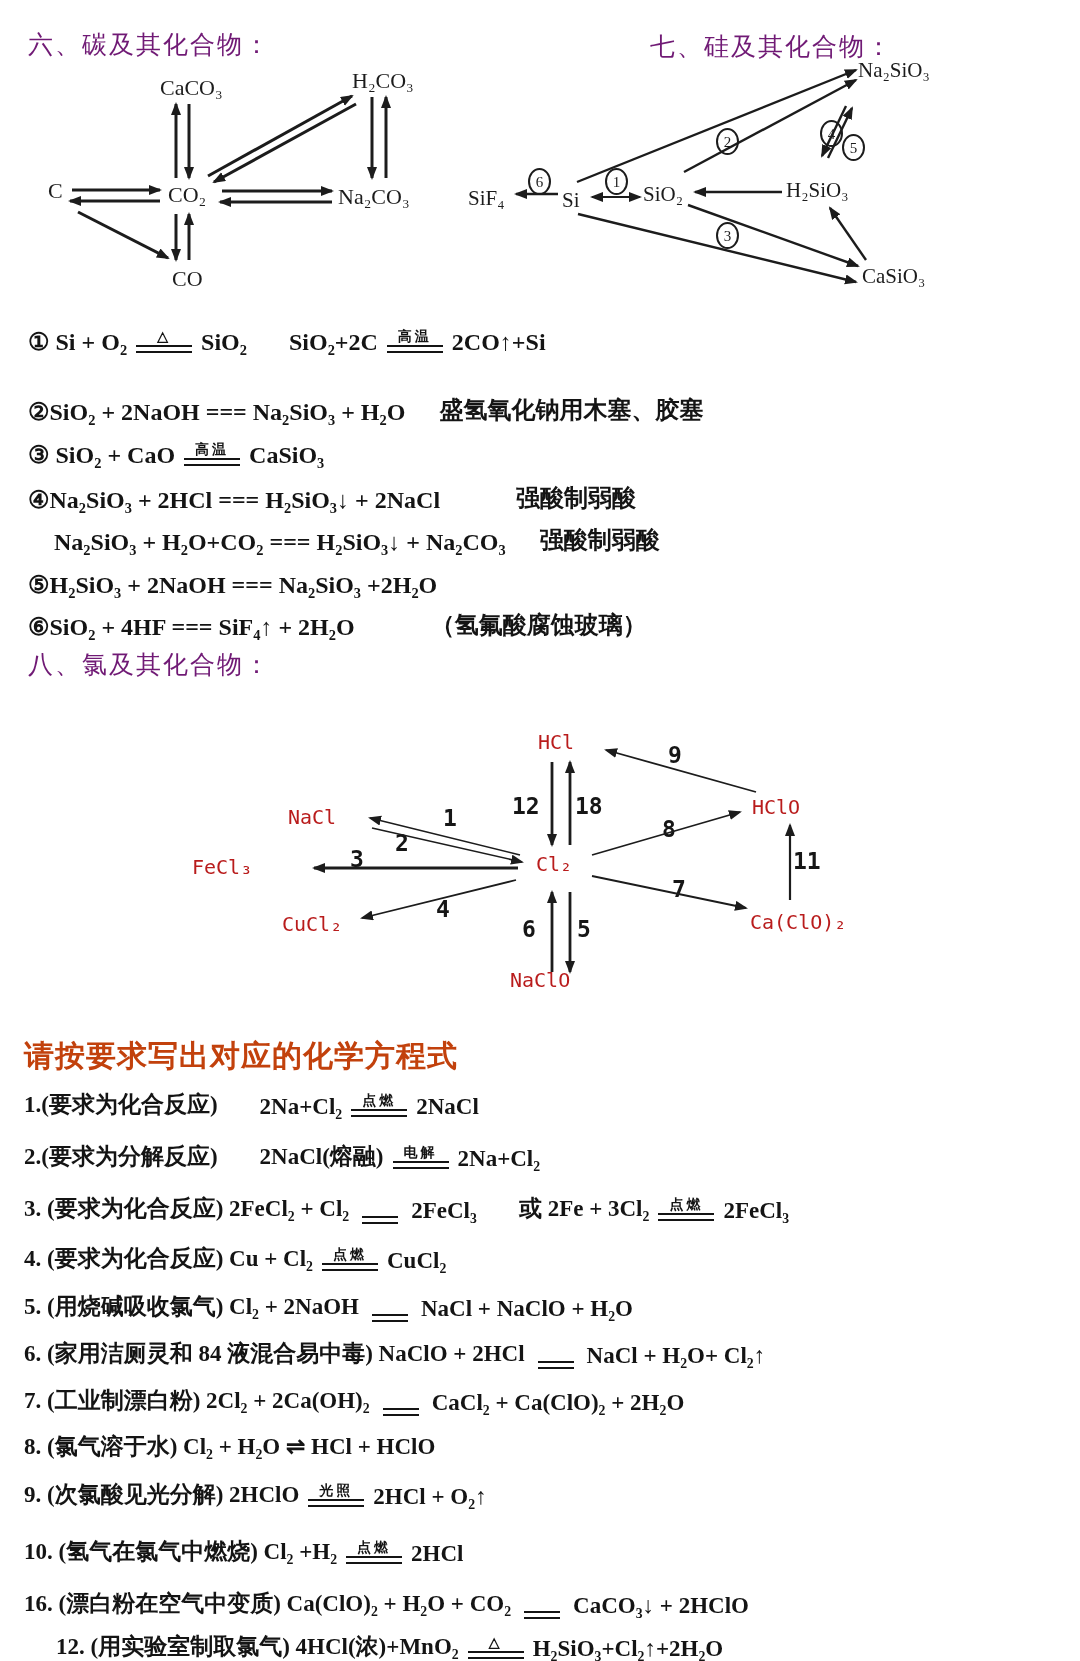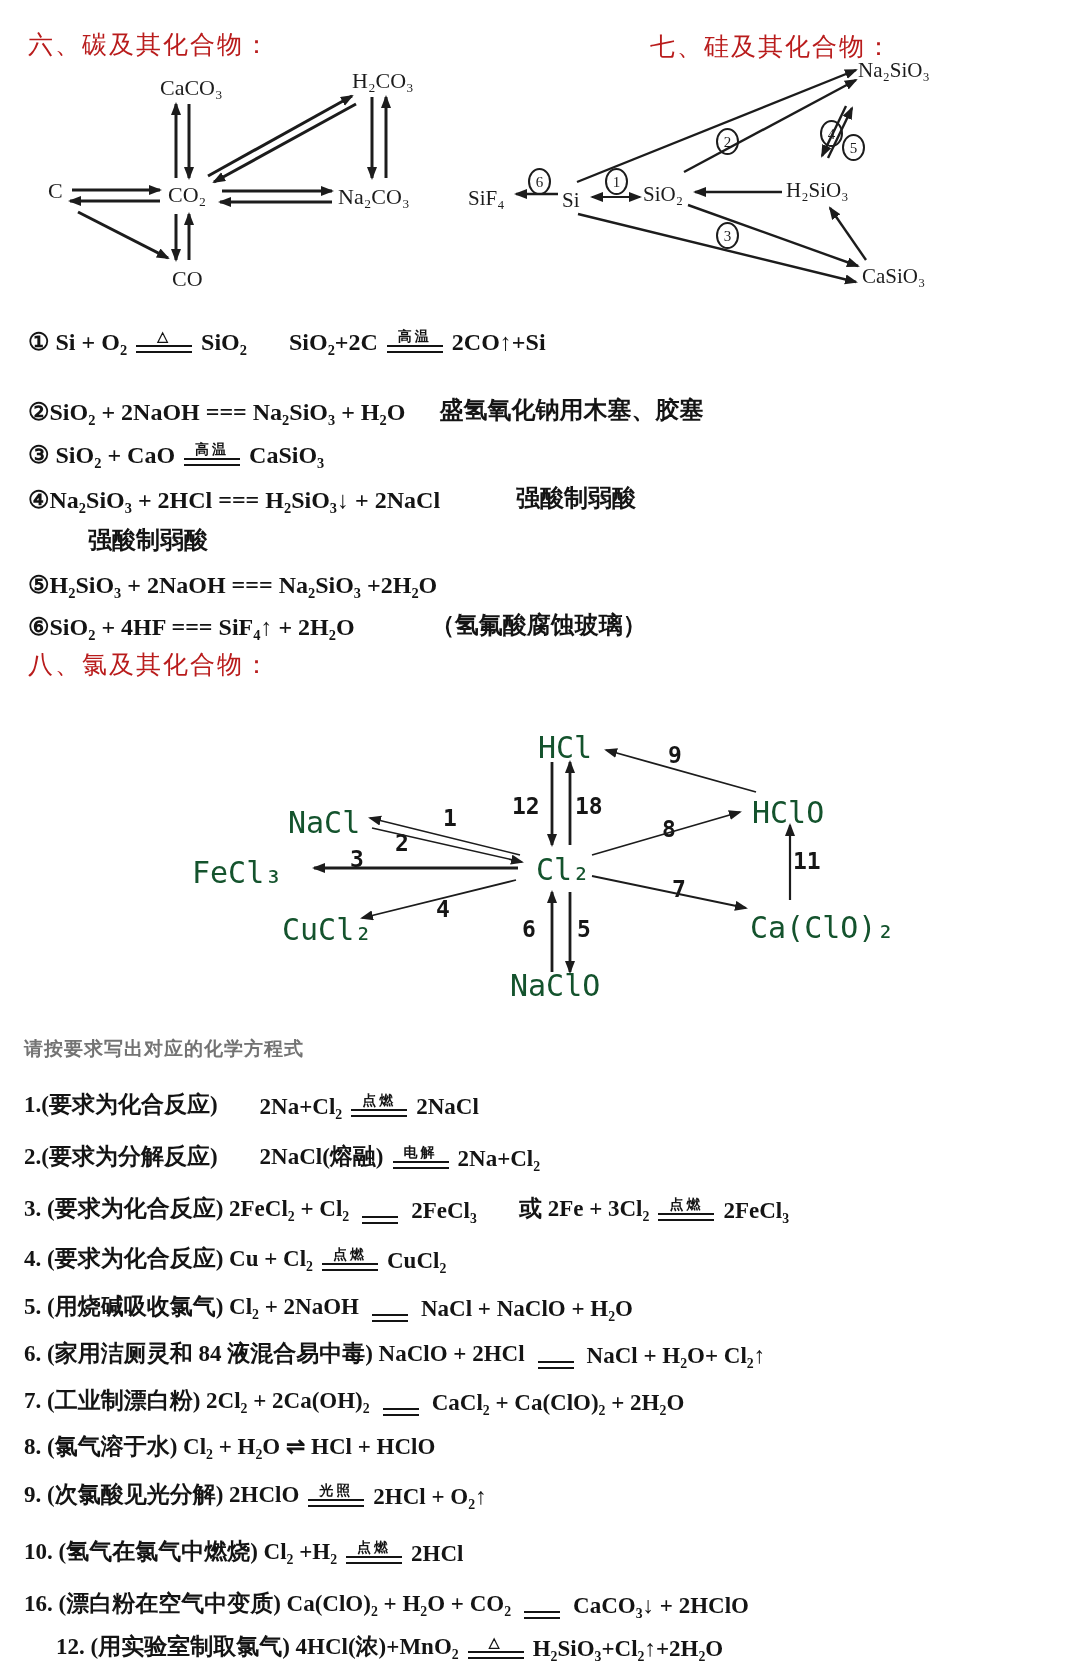--- a/index.html
+++ b/index.html
@@ -1,43 +1,43 @@
 <!DOCTYPE html>
 <html><head>
 <meta charset="utf-8">
 <style>
   html,body{margin:0;padding:0;background:#ffffff;}
   #page{position:relative;width:1080px;height:1661px;background:#ffffff;overflow:hidden;
         font-family:"Liberation Serif",serif;color:#1c1c1c;}
   .sec-title{position:absolute;font-family:"Liberation Serif",serif;font-size:25px;
-             color:#b91c1c;letter-spacing:2px;white-space:nowrap;text-align:right;}
+             color:#701a75;letter-spacing:2px;white-space:nowrap;text-align:right;}
   .node{position:absolute;font-family:"Liberation Serif",serif;font-size:22px;
         color:#1c1c1c;white-space:nowrap;}
   .node-si{font-size:21px;}
-  .mono{position:absolute;font-family:"DejaVu Sans Mono",monospace;font-size:30px;
-        color:#14532d;white-space:nowrap;}
+  .mono{position:absolute;font-family:"DejaVu Sans Mono",monospace;font-size:20px;
+        color:#b91c1c;white-space:nowrap;}
   .num{position:absolute;font-family:"DejaVu Sans Mono",monospace;font-weight:bold;
        font-size:23px;color:#161616;}
   .circ{position:absolute;width:23px;height:27px;border:2px solid #1c1c1c;border-radius:50%;
         text-align:center;line-height:25px;font-size:15px;font-family:"Liberation Serif",serif;
         box-sizing:border-box;background:#fff;}
   .eq-line{position:absolute;display:flex;align-items:flex-end;white-space:nowrap;height:44px;
            font-family:"Liberation Serif",serif;font-weight:700;font-size:24px;color:#141414;}
   .cl-eqs .eq-line{font-size:23px;}
   .eq-note{margin-left:34px;}
   .sp{display:inline-block;width:42px;}
   .cond{display:inline-flex;flex-direction:column;align-items:center;margin:0 9px;
         transform:translateY(-3px);}
   .cond-label{font-size:14px;font-weight:700;letter-spacing:3px;line-height:1.15;}
   .cond-line{width:100%;min-width:56px;height:8px;border-top:2.5px solid #141414;
              border-bottom:2.5px solid #141414;box-sizing:border-box;}
   .eqline{display:inline-block;width:36px;height:8px;border-top:2.5px solid #141414;
           border-bottom:2.5px solid #141414;box-sizing:border-box;margin:0 13px;}
   .prompt{position:absolute;left:24px;top:1036px;font-family:"Liberation Sans",sans-serif;
-          font-weight:800;font-size:19px;color:#737373;letter-spacing:1px;}
+          font-weight:800;font-size:30px;color:#c2410c;letter-spacing:1px;}
 </style>
 </head>
 <body>
 
 <div id="page">
 
   <span class="sec-title" style="left:28px;top:28px">六、碳及其化合物：</span>
   <span class="sec-title" style="left:650px;top:30px">七、硅及其化合物：</span>
   <span class="sec-title" style="left:28px;top:648px">八、氯及其化合物：</span>
 
@@ -113,20 +113,21 @@
           <span class="cond-line"></span>
         </span>
         <span class="eq-text">CaSiO₃</span>
       </div>
       <div class="eq-line" style="top: 470px; left: 28px;">
         <span class="eq-text">④Na₂SiO₃ + 2HCl === H₂SiO₃↓ + 2NaCl</span>
         <span class="sp"></span>
         <span class="eq-note">强酸制弱酸</span>
       </div>
       <div class="eq-line" style="top: 512px; left: 54px;">
+        <span class="eq-text">Na₂SiO₃ + H₂O+CO₂ === H₂SiO₃↓ + Na₂CO₃</span>
         <span class="eq-note">强酸制弱酸</span>
       </div>
       <div class="eq-line" style="top: 555px; left: 28px;">
         <span class="eq-text">⑤H₂SiO₃ + 2NaOH === Na₂SiO₃ +2H₂O</span>
       </div>
       <div class="eq-line" style="top: 597px; left: 28px;">
         <span class="eq-text">⑥SiO₂ + 4HF === SiF₄↑ + 2H₂O</span>
         <span class="sp"></span>
         <span class="eq-note">（氢氟酸腐蚀玻璃）</span>
       </div>

